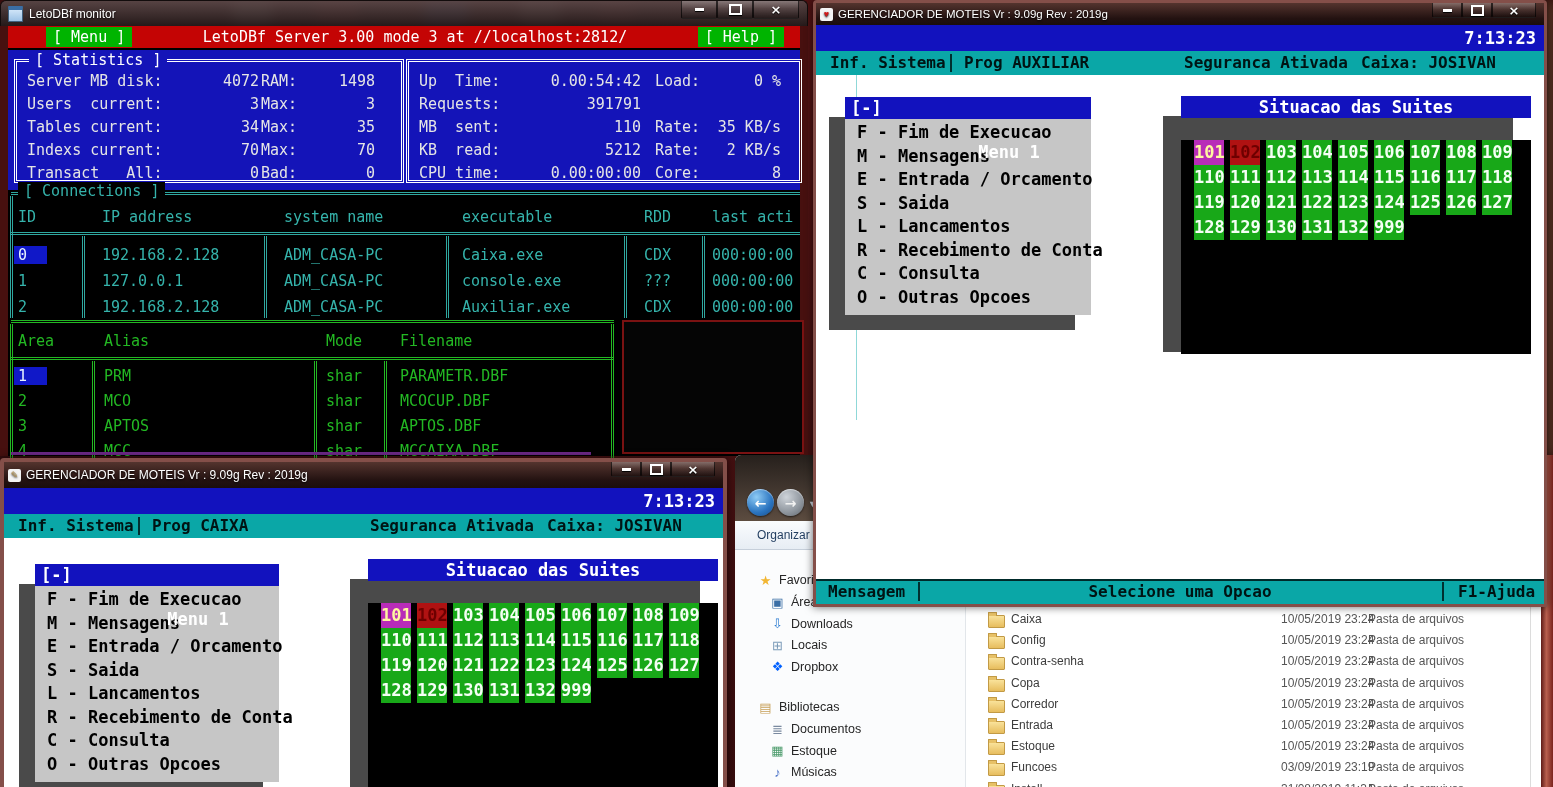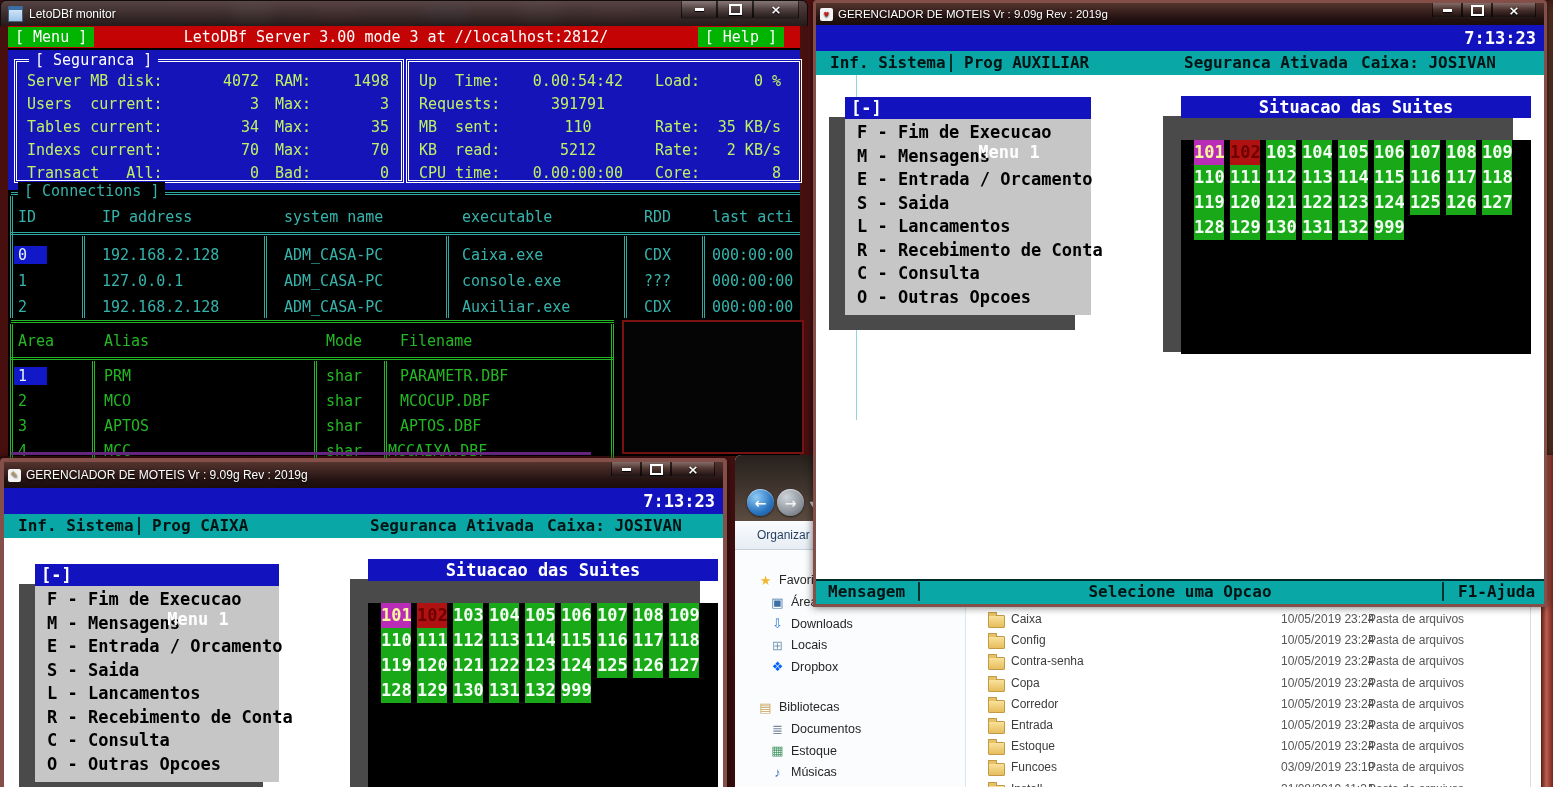--- a/index.html
+++ b/index.html
@@ -26,35 +26,35 @@
   #leto .titlebar{height:26px;background:linear-gradient(180deg,rgba(88,70,70,.95),rgba(34,24,24,.97));
                   border:1px solid #120c0c;border-bottom:none;border-radius:6px 6px 0 0}
   .leto-ico{width:13px;height:11px;margin:0 6px 0 7px;background:linear-gradient(#cfe4f7,#9cc2e6);
             border:1px solid #40617f;border-top:4px solid #3a6ea5;border-radius:1px}
   #leto .console{position:absolute;left:0;right:0;top:26px;bottom:0;background:#000;
                  border-left:8px solid #47100f;border-right:8px solid #47100f;box-sizing:border-box}
   .cin{position:absolute;left:0;top:0;right:0;bottom:0}
   .lmenubar{position:absolute;left:0;right:0;top:0;height:22px;background:#c40404;display:flex;align-items:center;
             font:15px "DejaVu Sans Mono",monospace;color:#fff}
   .chip{background:#00b400;color:#fff;padding:0 7px;line-height:20px}
-  .chip.menu{}
+  .chip.menu{margin-left:38px}
   .lmenu-title{flex:1;text-align:center;white-space:pre}
   .chip.help{margin-right:16px}
 
   .stats{position:absolute;left:0;right:0;top:22px;height:142px;background:#1414b8;border-top:2px solid #000;box-sizing:border-box}
   .stat-box{position:absolute;top:9px;bottom:7px;border:3px double #fff}
   .stat-box .btitle{position:absolute;top:-11px;left:12px;background:#1414b8;padding:0 6px;
                     color:#fff;font:15px "DejaVu Sans Mono",monospace;white-space:pre}
   #stats-left{left:6px;width:384px}
   #stats-right{left:398px;width:390px}
-  .stat-rows{padding:7px 10px;color:#bef264;font:15px "DejaVu Sans Mono",monospace}
+  .stat-rows{padding:7px 10px;color:#e5e5e5;font:15px "DejaVu Sans Mono",monospace}
   .stat-row{display:flex;height:23px;align-items:center;white-space:pre}
   #stats-left .sl{width:146px}#stats-left .sv1{width:86px;text-align:right}
-  #stats-left .sl2{width:50px;margin-left:16px}#stats-left .sv2{width:64px;text-align:right}
-  #stats-right .sl{width:96px}#stats-right .sv1{width:126px;text-align:center}
+  #stats-left .sl2{width:50px;margin-left:2px}#stats-left .sv2{width:64px;text-align:right}
+  #stats-right .sl{width:96px}#stats-right .sv1{width:126px;text-align:right}
   #stats-right .sl2{width:56px;margin-left:14px}#stats-right .sv2{width:70px;text-align:right}
 
   .conn{position:absolute;left:0;right:0;top:166px;height:128px;color:#35b3ab;font:15px "DejaVu Sans Mono",monospace}
   .conn .topline{position:absolute;left:3px;right:0;top:0;border-top:3px double #2fa8a0}
   .conn .btitle{position:absolute;top:-10px;left:10px;background:#000;padding:0 6px;white-space:pre}
   .conn .hdr{position:absolute;top:16px;white-space:pre}
   .conn .dline{position:absolute;left:3px;right:0;top:40px;border-top:3px double #2fa8a0}
   .vline{position:absolute;border-left:3px double #2fa8a0}
   .conn-row{position:absolute;height:22px;left:0;right:0}
   .conn-row span{position:absolute;white-space:pre}
@@ -176,21 +176,21 @@
   <div class="console">
     <div class="cin">
       <div class="lmenubar">
         <span class="chip menu">[ Menu ]</span>
         <span class="lmenu-title">LetoDBf Server 3.00 mode 3 at //localhost:2812/</span>
         <span class="chip help">[ Help ]</span>
       </div>
 
       <div class="stats">
         <div class="stat-box" id="stats-left-box" style="left:6px;width:384px">
-          <span class="btitle">[ Seguranca ]</span>
+          <span class="btitle">[ Statistics ]</span>
           <div class="stat-rows" id="stats-left">
               <div class="stat-row"><span class="sl">Server MB disk:</span><span class="sv1">4072</span><span class="sl2">RAM:</span><span class="sv2">1498</span></div>
               <div class="stat-row"><span class="sl">Users  current:</span><span class="sv1">3</span><span class="sl2">Max:</span><span class="sv2">3</span></div>
               <div class="stat-row"><span class="sl">Tables current:</span><span class="sv1">34</span><span class="sl2">Max:</span><span class="sv2">35</span></div>
               <div class="stat-row"><span class="sl">Indexs current:</span><span class="sv1">70</span><span class="sl2">Max:</span><span class="sv2">70</span></div>
               <div class="stat-row"><span class="sl">Transact   All:</span><span class="sv1">0</span><span class="sl2">Bad:</span><span class="sv2">0</span></div>
             </div>
         </div>
         <div class="stat-box" id="stats-right-box" style="left:398px;width:390px">
           <div class="stat-rows" id="stats-right">
@@ -279,21 +279,21 @@
             <div class="area-row" style="top: 97px;">
               <span class="c" style="left: 10px;">3</span>
               <span class="c" style="left: 96px;">APTOS</span>
               <span class="c" style="left: 318px;">shar</span>
               <span class="c" style="left: 392px;">APTOS.DBF</span>
             </div>
             <div class="area-row" style="top: 122px;">
               <span class="c" style="left: 10px;">4</span>
               <span class="c" style="left: 96px;">MCC</span>
               <span class="c" style="left: 318px;">shar</span>
-              <span class="c" style="left: 380px; text-align: right;">MCCAIXA.DBF</span>
+              <span class="c" style="left: 392px; text-align: right;">MCCAIXA.DBF</span>
             </div>
           </div>
         <div class="magenta-line"></div>
       </div>
       <div class="log-panel"></div>
     </div>
   </div>
 </div>
 
 <div class="win" id="ex">

